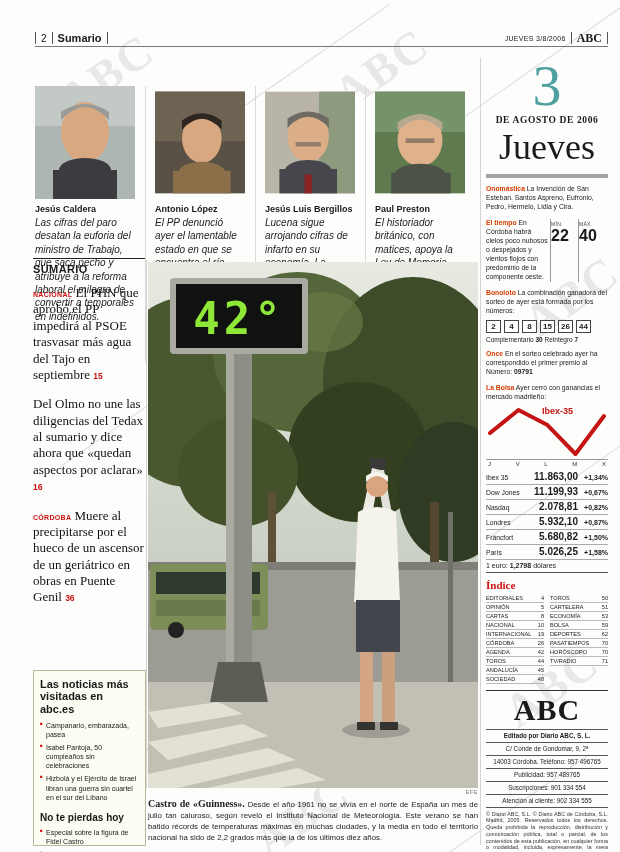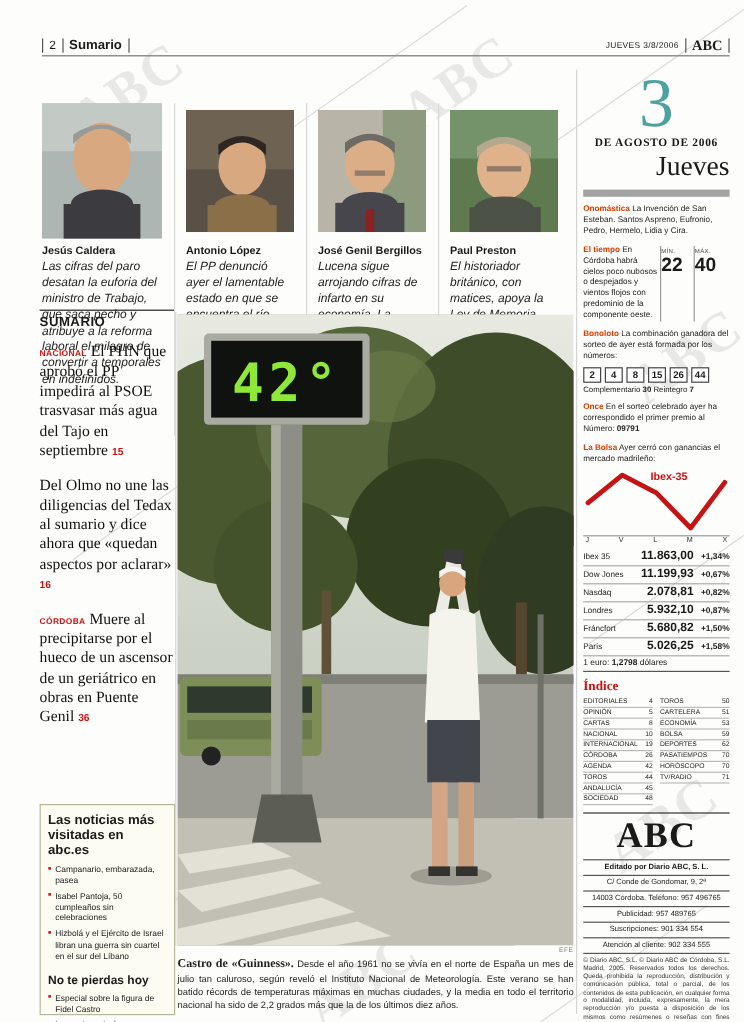--- a/index.html
+++ b/index.html
@@ -58,22 +58,22 @@
             font-size:5.5px; color:#777; letter-spacing:.5px; }
   .caption { position:absolute; left:148px; top:797px; width:330px;
              font-size:7.8px; line-height:1.4; text-align:justify; color:#222; }
   .caption-lead { font-family:"Liberation Serif", serif; font-weight:bold; font-size:10px; }
   
   .rcol { position:absolute; left:486px; top:58px; width:122px; font-size:7px; }
   .date-day { text-align:center; font-family:"Liberation Serif", serif;
               font-size:58px; line-height:.95; color:#4fa0a0; }
   .date-month { text-align:center; font-family:"Liberation Serif", serif; font-weight:bold;
                 font-size:9.5px; letter-spacing:.6px; margin-top:2px; }
-  .date-weekday { text-align:right; font-family:"Liberation Serif", serif;
-                  font-size:23px; margin-top:1px; padding-bottom:6px; border-bottom:6px solid #a3a3a3; }
+  .date-weekday { text-align:center; font-family:"Liberation Serif", serif;
+                  font-size:36px; margin-top:1px; padding-bottom:6px; border-bottom:4px solid #a3a3a3; }
   .rsec { margin-top:7px; font-size:6.8px; line-height:1.32; color:#222; }
   .rlead { font-weight:bold; color:#d43d00; }
   .weather-wrap { display:flex; margin-top:7px; }
   .weather-text { width:64px; font-size:6.8px; line-height:1.32; }
   .wcell { width:28px; border-left:1px solid #999; text-align:left; padding-top:2px; }
   .wcell-label { font-size:5px; color:#444; letter-spacing:.3px; }
   .wcell-num { font-weight:bold; font-size:16px; line-height:1.1; }
   .lotto-row { margin-top:4px; display:flex; gap:3px; }
   .lotto-num { width:15px; height:13px; border:1px solid #444; font-weight:bold;
                font-size:8px; text-align:center; line-height:12px; background:#fff; }
@@ -169,21 +169,21 @@
       <svg class="col-photo" viewBox="0 0 100 113">
         <rect width="100" height="113" fill="#b8b4a8"></rect>
         <rect x="60" width="40" height="113" fill="#8d9a7e"></rect>
         <ellipse cx="48" cy="50" rx="23" ry="28" fill="#dcae88"></ellipse>
         <path d="M25 40 Q48 16 71 40 L71 30 Q48 14 25 30 Z" fill="#6e6a64"></path>
         <rect x="34" y="56" width="28" height="5" fill="#555" opacity=".55"></rect>
         <rect x="16" y="86" width="64" height="27" fill="#46464c"></rect>
         <ellipse cx="48" cy="88" rx="26" ry="12" fill="#46464c"></ellipse>
         <rect x="44" y="92" width="8" height="21" fill="#8c2222"></rect>
       </svg>
-      <div class="col-name">José Genil Bergillos</div>
+      <div class="col-name">Jesús Luis Bergillos</div>
       <div class="col-text">Lucena sigue arrojando cifras de infarto en su economía. La construcción de naves se incrementó en un 50% este año. Crecimiento febril y ¿ordenado?</div>
     </div>
     <div class="col">
       <svg class="col-photo" viewBox="0 0 100 113">
         <rect width="100" height="113" fill="#5e7a4e"></rect>
         <rect width="100" height="45" fill="#74936a"></rect>
         <ellipse cx="50" cy="54" rx="25" ry="29" fill="#e0b28c"></ellipse>
         <path d="M25 44 Q50 18 75 44 L75 34 Q50 16 25 34 Z" fill="#b4a88e"></path>
         <rect x="34" y="52" width="32" height="5" fill="#444" opacity=".5"></rect>
         <rect x="18" y="90" width="66" height="23" fill="#4c5246"></rect>

